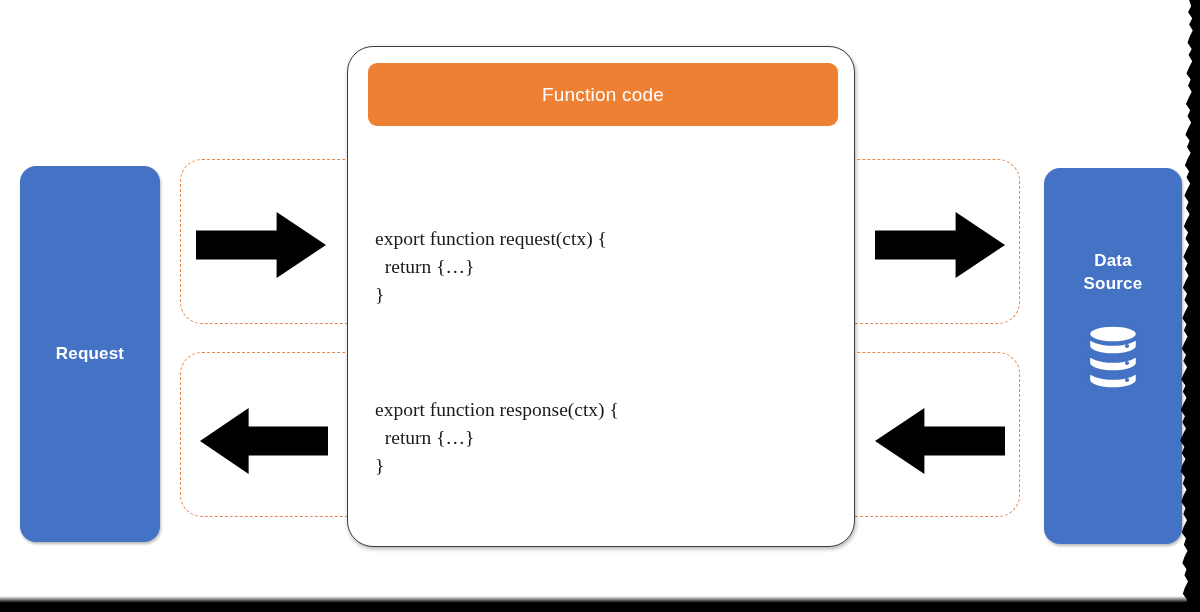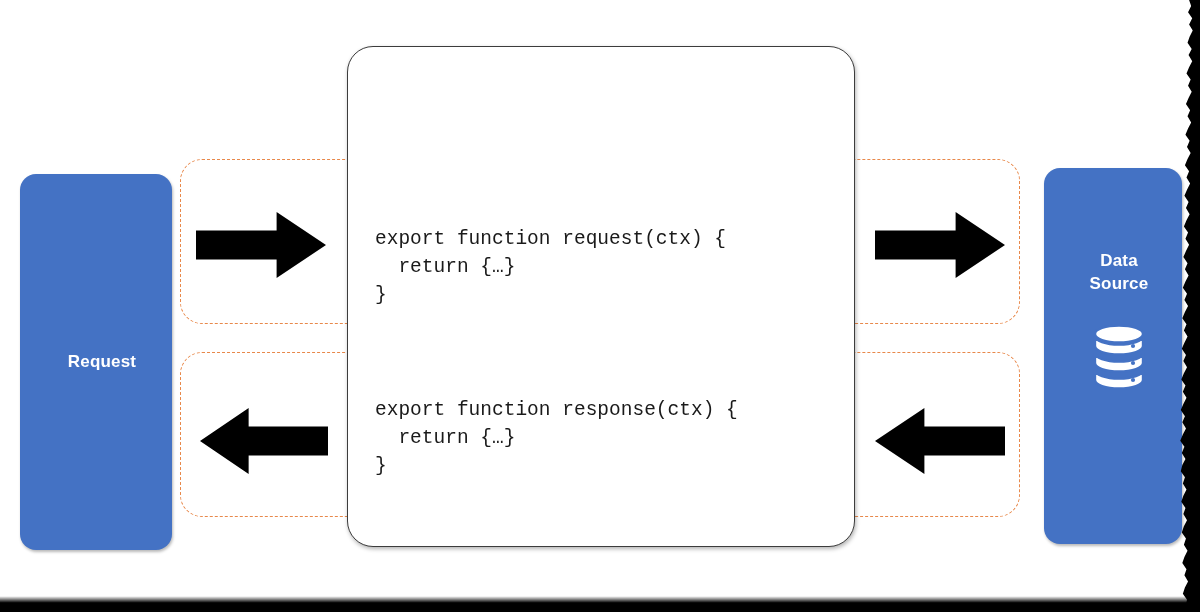--- a/index.html
+++ b/index.html
@@ -84,21 +84,20 @@
     border-radius: 16px;
     color: #ffffff;
     display: flex;
     flex-direction: column;
     align-items: center;
     justify-content: center;
     text-align: center;
     font-size: 17px;
     font-weight: 600;
     box-shadow: 1px 2px 3px rgba(0,0,0,0.28);
-    padding-left: 12px;
   }
   #request-box {
     left: 20px;
     top: 166px;
     width: 140px;
     height: 376px;
   }
   #datasource-box {
     left: 1044px;
     top: 168px;
@@ -151,21 +150,21 @@
     border: 1.6px dashed #E8884A;
     border-radius: 22px;
     box-sizing: border-box;
   }
   #lane-request  { left: 180px; top: 159px; width: 840px; height: 165px; }
   #lane-response { left: 180px; top: 352px; width: 840px; height: 165px; }
 
   
   .code-block {
     position: absolute;
-    font-family: Liberation Mono, monospace;
+    font-family: Liberation Serif, serif;
     font-size: 19.5px;
     line-height: 28px;
     color: #1a1a1a;
     white-space: pre;
   }
   #code-request  { left: 375px; top: 205px; }
   #code-response { left: 375px; top: 376px; }
 
   
   .arrow {
@@ -184,21 +183,21 @@
   #arrow-res-in   { left: 200px; top: 408px; width: 128px; height: 66px; }
 </style>
 </head>
 <body>
 
 <div id="canvas">
 
   <div class="lane" id="lane-request"></div>
   <div class="lane" id="lane-response"></div>
 
-  <div class="endpoint" id="request-box" style="background:#4472C4;margin-top:8px;">
+  <div class="endpoint" id="request-box" style="background:#4472C4;">
     <span class="endpoint-label">Request</span>
   </div>
 
   <div class="endpoint" id="datasource-box" style="background:#4472C4;">
     <span class="endpoint-label">Data</span>
     <span class="endpoint-label">Source</span>
     <span class="db-icon">
       <svg width="60" height="74" viewBox="0 0 60 74" aria-hidden="true">
         <g fill="#ffffff" stroke="#4472C4" stroke-width="2.4">
 
@@ -213,20 +212,23 @@
           <circle cx="44" cy="26" r="2.1"></circle>
           <circle cx="44" cy="43" r="2.1"></circle>
           <circle cx="44" cy="60" r="2.1"></circle>
         </g>
       </svg>
     </span>
   </div>
 
   <div id="function-card"></div>
 
+  <div id="function-code-header" style="background:#ED8033;">
+    <span>Function code</span>
+  </div>
 
   <pre class="code-block" id="code-request">export function request(ctx) {
   return {…}
 }</pre>
 
   <pre class="code-block" id="code-response">export function response(ctx) {
   return {…}
 }</pre>
 
   <div class="arrow arrow-right" id="arrow-req-in"></div>

